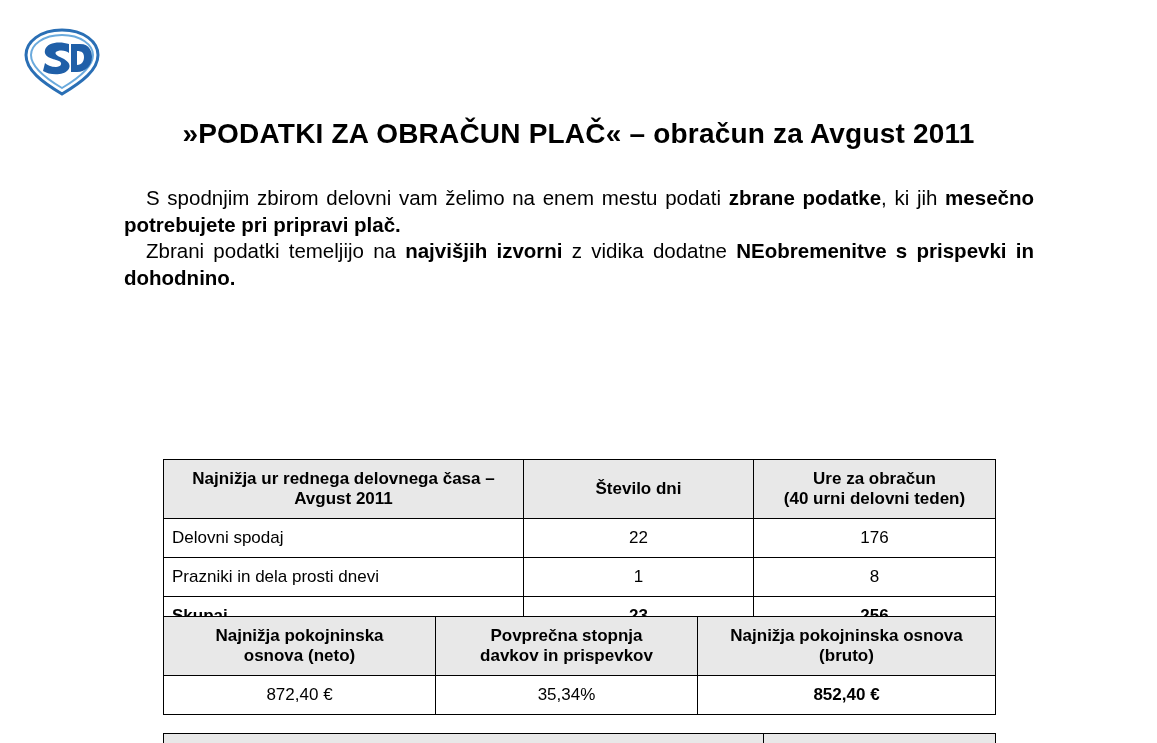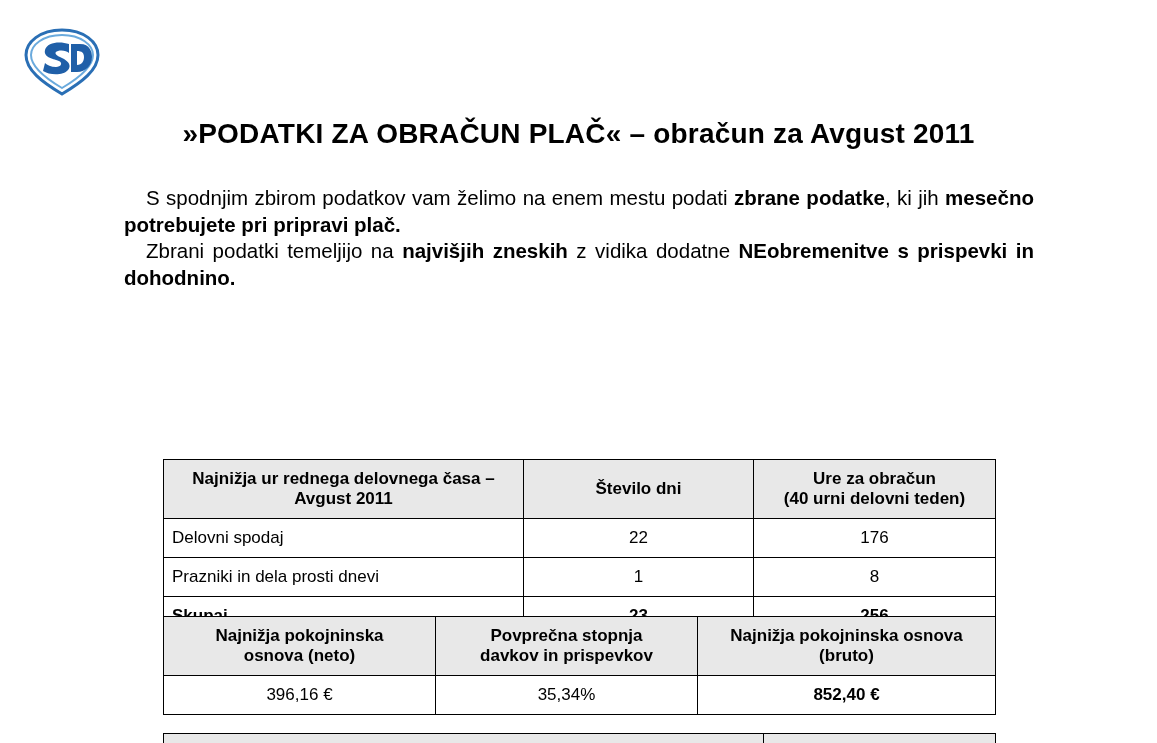--- a/index.html
+++ b/index.html
@@ -132,24 +132,24 @@
                L21 43 C27 47 41 48 46 42 C51 36 43 31 38 29 C33 27 32 24 36 23 C40 22 45 23 47 25 Z" fill="#1f5fa8"></path>
       <path d="M49 16 L58 16 C68 16 70 24 70 29 C70 37 64 44 55 44 L49 44 Z
                M55 23 L55 37 C60 37 62 33 62 29 C62 25 60 23 55 23 Z" fill="#1f5fa8"></path>
     </svg>
   </div>
 
   <div class="doc-title">»PODATKI ZA OBRAČUN PLAČ« – obračun za Avgust 2011</div>
 
   <div class="body-block">
     <p class="para">
-      <span>S spodnjim zbirom podatkov vam želimo na enem mestu podati </span><b>zbrane podatke</b><span>, ki jih </span><b>mesečno potrebujete pri pripravi plač.</b>
+      <span>S spodnjim zbirom delovni vam želimo na enem mestu podati </span><b>zbrane podatke</b><span>, ki jih </span><b>mesečno potrebujete pri pripravi plač.</b>
     </p>
     <p class="para second">
-      <span>Zbrani podatki temeljijo na </span><b>najvišjih zneskih</b><span> z vidika dodatne </span><b>NEobremenitve s prispevki in dohodnino.</b>
+      <span>Zbrani podatki temeljijo na </span><b>najvišjih izvorni</b><span> z vidika dodatne </span><b>NEobremenitve s prispevki in dohodnino.</b>
     </p>
   </div>
 
 
   <table class="doc-table" id="table1">
     <colgroup>
       <col style="width:360px">
       <col style="width:230px">
       <col style="width:242px">
     </colgroup>
@@ -200,21 +200,21 @@
         <td class="hdr-cell">
           <div>Povprečna stopnja</div>
           <div>davkov in prispevkov</div>
         </td>
         <td class="hdr-cell">
           <div>Najnižja pokojninska osnova</div>
           <div>(bruto)</div>
         </td>
       </tr>
       <tr>
-        <td class="cell-center">396,16 €</td>
+        <td class="cell-center">872,40 €</td>
         <td class="cell-center">35,34%</td>
         <td class="cell-center bold">852,40 €</td>
       </tr>
     </tbody>
   </table>
 
   <table class="doc-table" id="table3">
     <colgroup>
       <col style="width:600px">
       <col style="width:232px">

